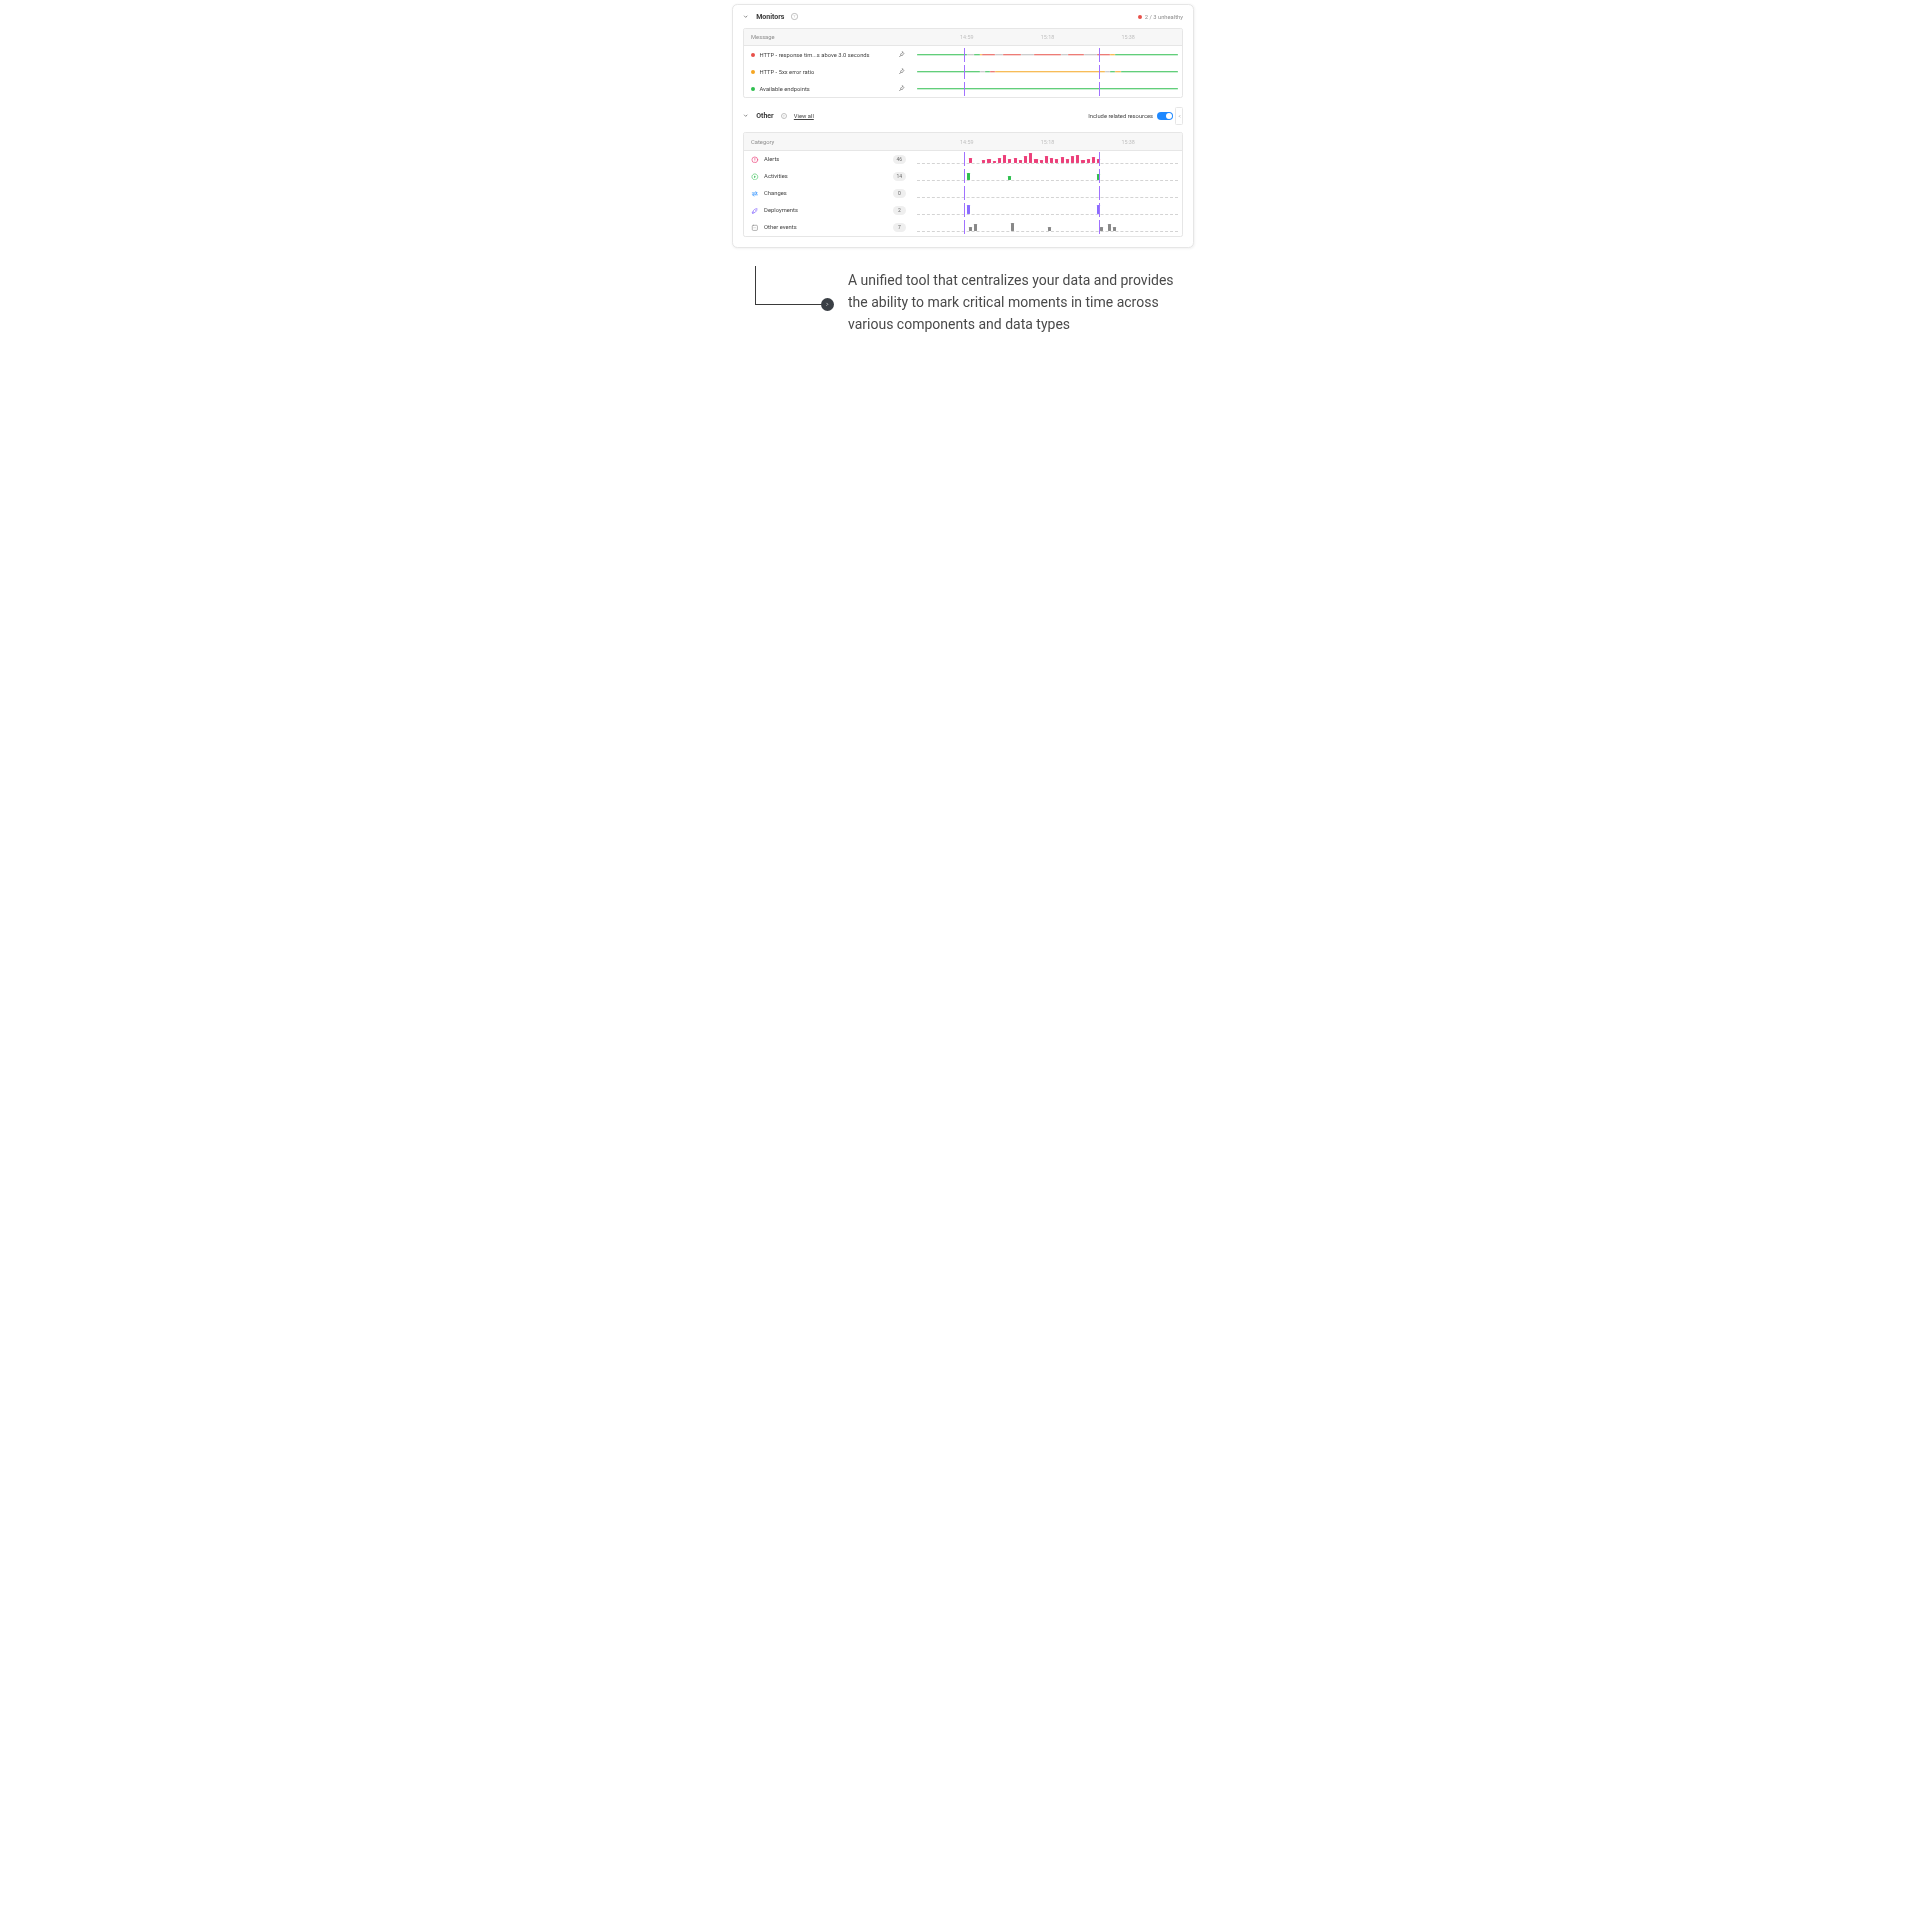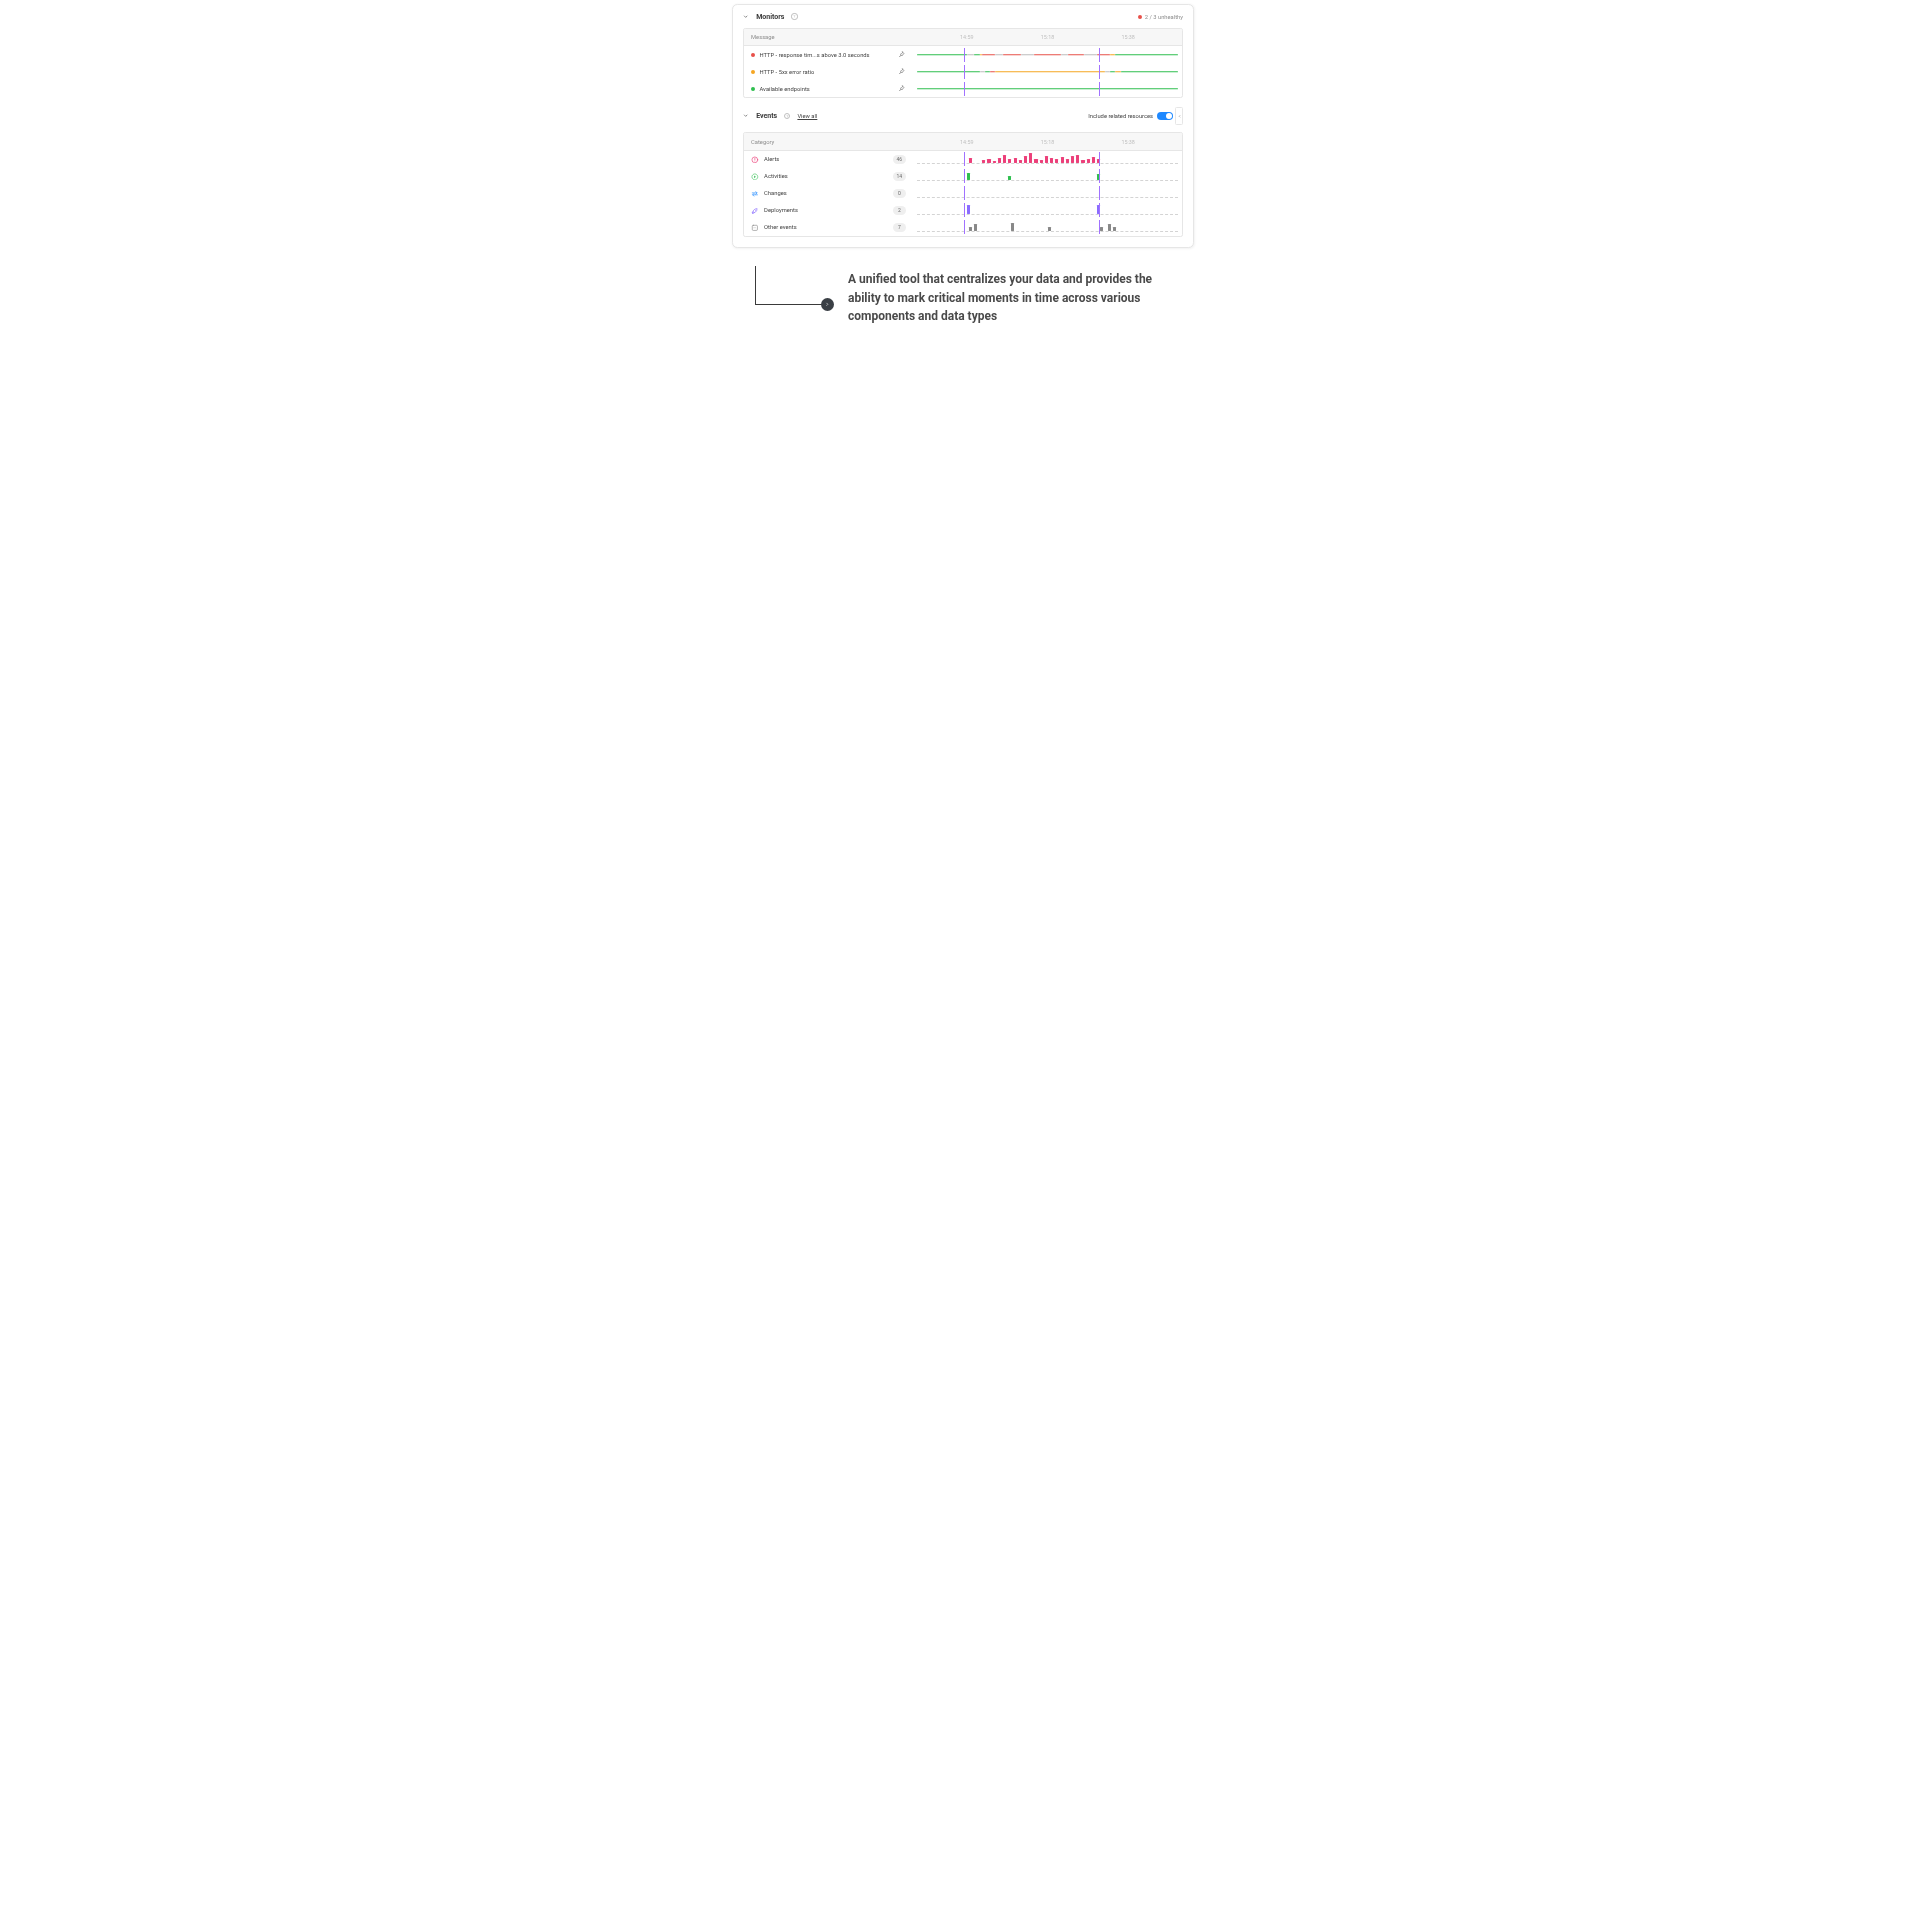--- a/index.html
+++ b/index.html
@@ -97,21 +97,21 @@
   
   .include { display:flex; align-items:center; gap:3.9px; color:#444; font-size:5.8px;}
   .toggle { position:relative; width:16px; height:8.5px; border-radius:4.2px; background: var(--blue); cursor:pointer;}
   .toggle .knob { position:absolute; right:1.2px; top:1.2px; width:6.2px; height:6.2px; border-radius:50%; background:#fff;}
   .collapse-right { width:7.7px;height:18.5px;border:0.4px solid var(--border);border-radius:1.5px;display:flex;align-items:center;justify-content:center;color:#555;cursor:pointer;margin-left:2.3px;}
 
   
   .callout-wrap { position:relative; margin-top: 0; }
   .elbow { position:absolute; left: 23px; top: -3.9px; width: 69px; height: 39px; border-left:0.6px solid #3a3a3a; border-bottom:0.6px solid #3a3a3a; }
   .bullet-arrow { position:absolute; left: 89px; top: 28px; width:13px; height:13px; border-radius:50%; background:#3a3f45; color:#fff; display:flex;align-items:center;justify-content:center;}
-  .callout-text { margin: 22.3px 15.4px 15.4px 116px; font-weight:700; font-size:12px; line-height:1.55; color:#4a4a4a; }
+  .callout-text { margin: 22.3px 15.4px 15.4px 116px; font-weight:400; font-size:14px; line-height:1.55; color:#4a4a4a; }
 
   svg { display:block; }
 </style>
 </head>
 <body>
 
 <div class="stage">
   <div class="card">
 
     <div class="section">
@@ -222,21 +222,21 @@
     </div>
 
     <div class="section" style="margin-bottom:0">
       <div class="sec-head">
         <div class="sec-left">
           <span class="chev">
             <svg width="5.4" height="5.4" viewBox="0 0 24 24">
                 <path d="M6 9l6 6 6-6" fill="none" stroke="currentColor" stroke-width="2.5" stroke-linecap="round" stroke-linejoin="round"></path>
               </svg>
           </span>
-          <span class="sec-title">Events</span>
+          <span class="sec-title">Other</span>
           <span class="help">?</span>
           <a class="viewall" href="#">View all</a>
         </div>
         <div style="display:flex;align-items:center">
           <div class="include">
             <span>Include related resources</span>
             <span class="toggle">
                 <span class="knob"></span>
               </span>
           </div>

